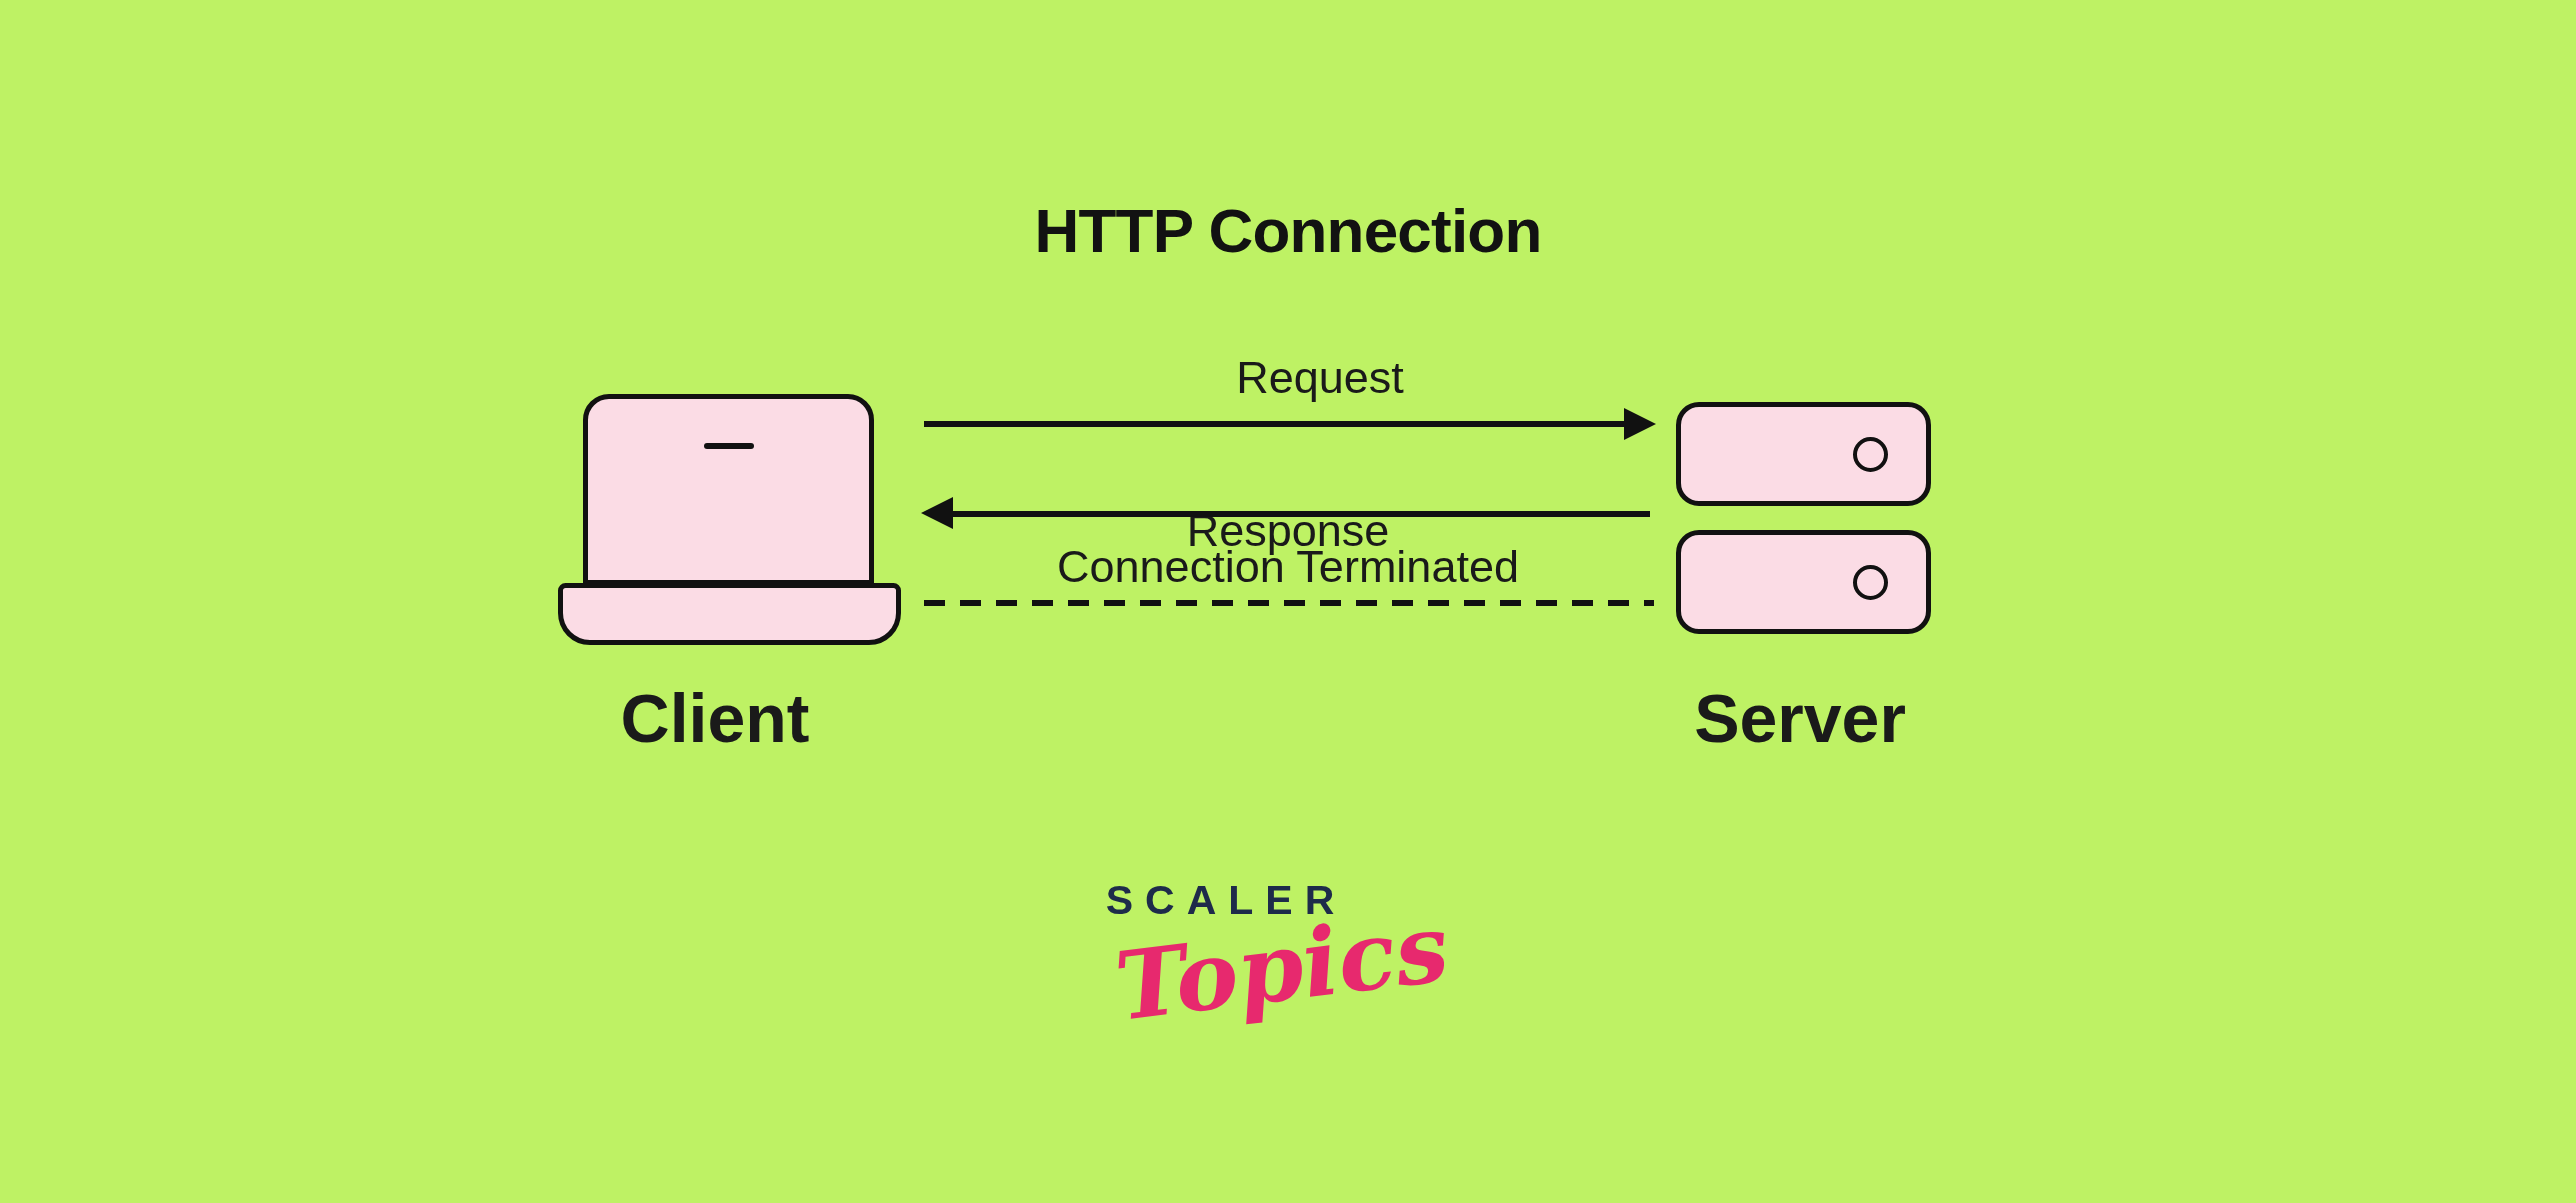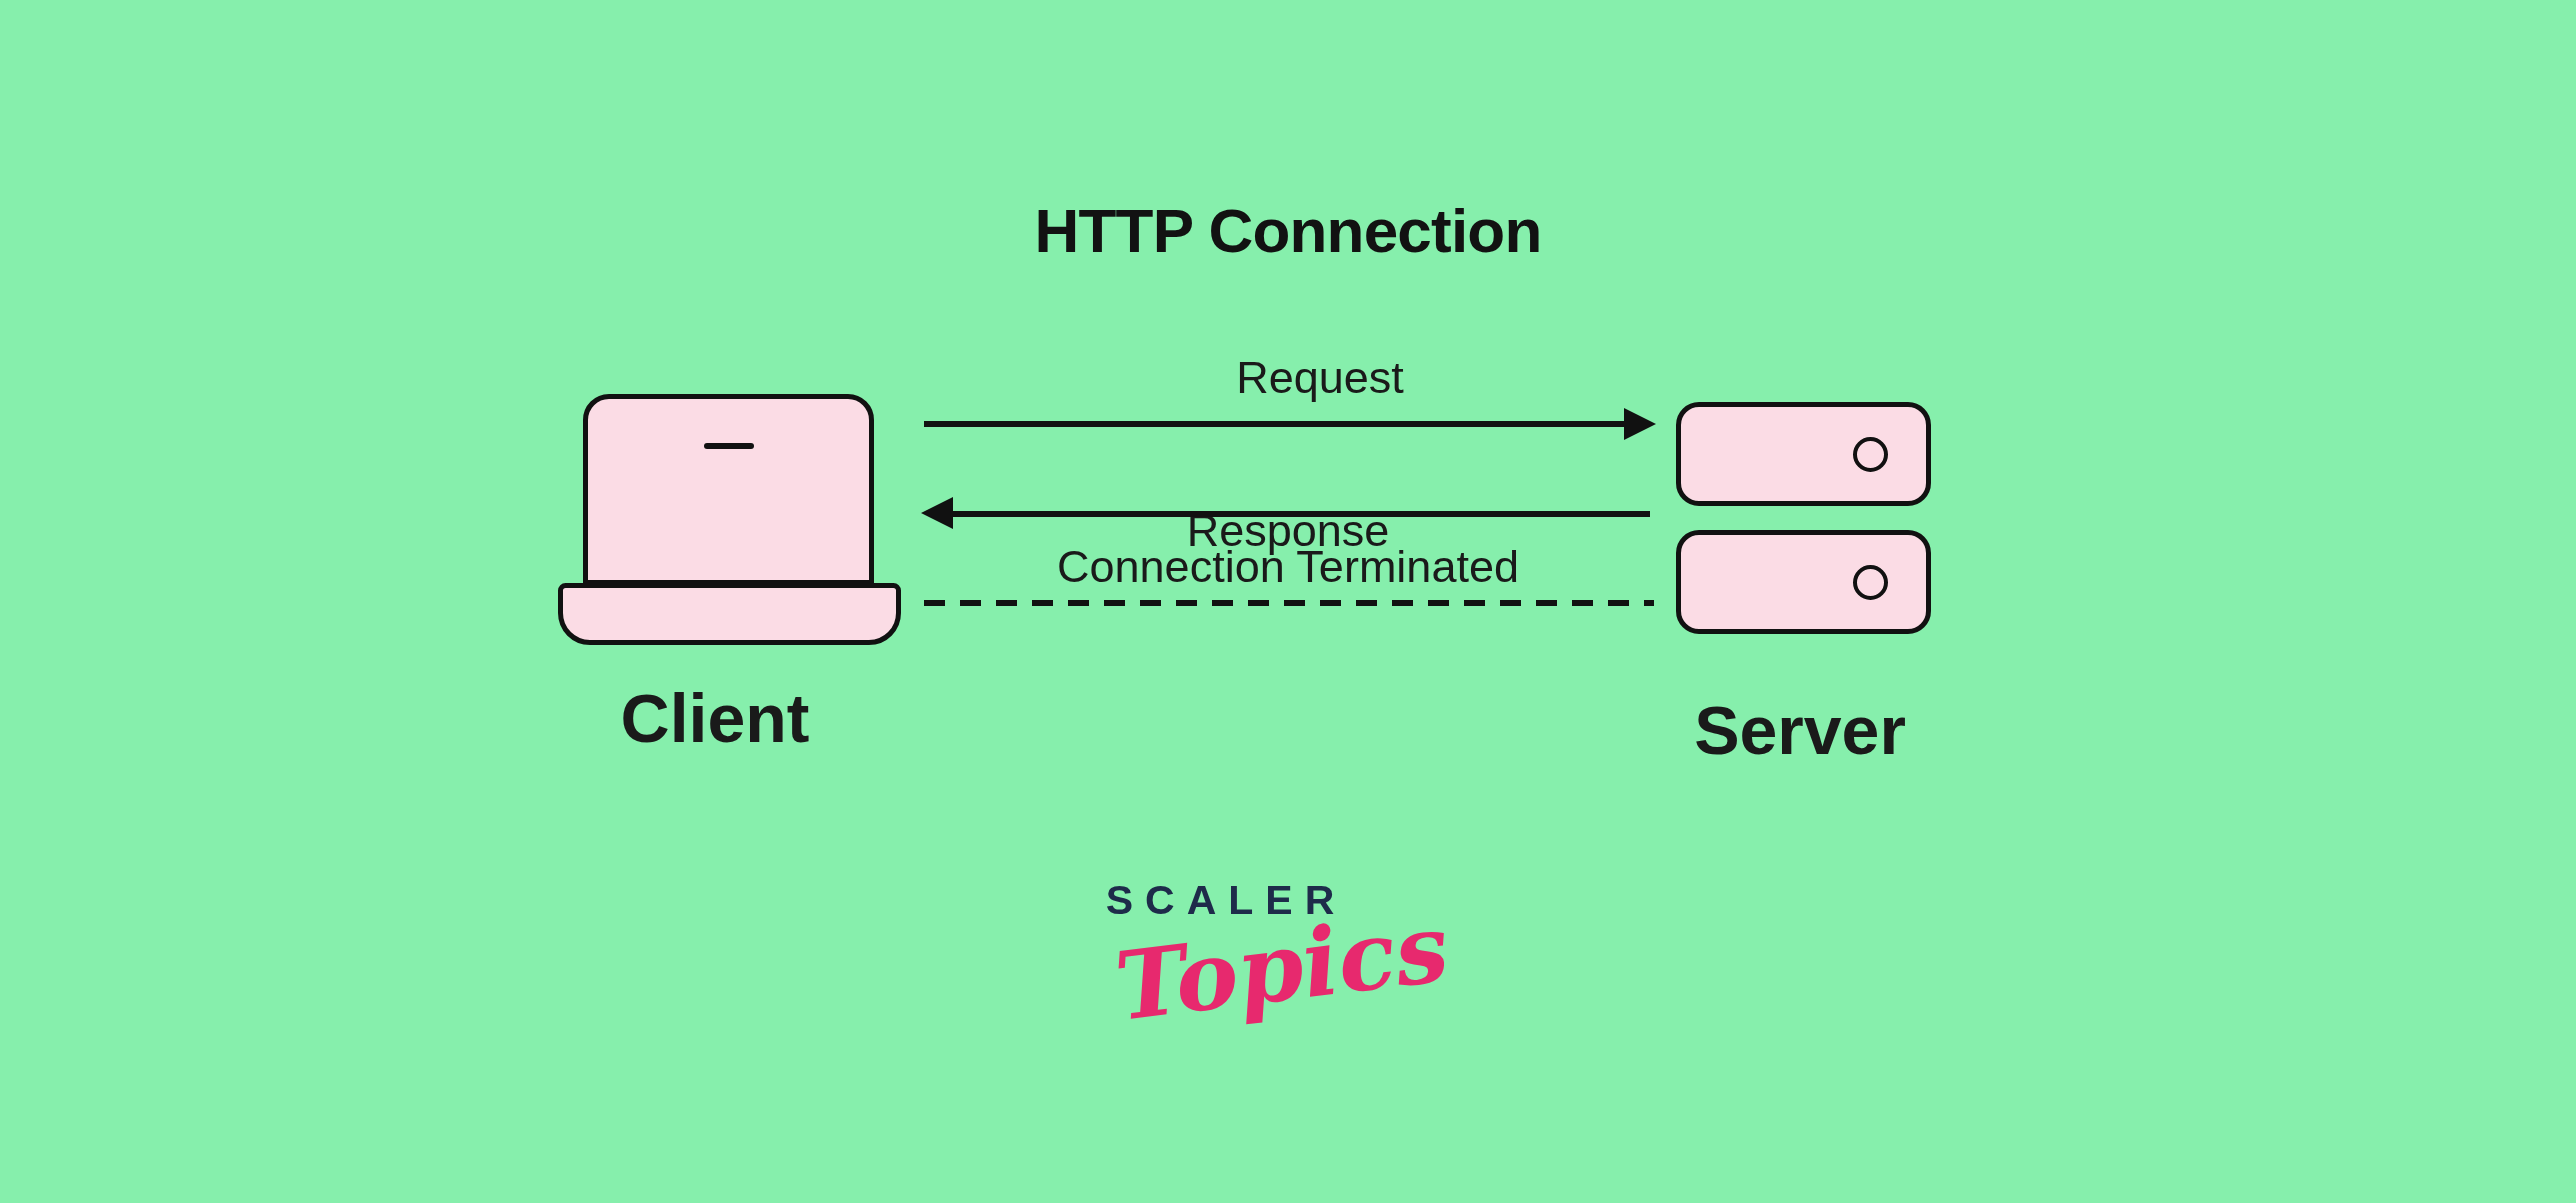--- a/index.html
+++ b/index.html
@@ -1,20 +1,20 @@
 <!DOCTYPE html>
 <html style="font-size:12px"><head>
 <meta charset="utf-8">
 <style>
   html, body { margin: 0; padding: 0; background: #ffffff; }
   .canvas {
     position: relative;
     width: 2576px;
     height: 1203px;
-    background: #86efac;
+    background: #bef264;
     overflow: hidden;
     font-family: "Liberation Sans", sans-serif;
     color: #161616;
   }
 
   
   .title {
     position: absolute;
     left: 1288px; top: 195px;
     transform: translateX(-50%);
@@ -118,21 +118,21 @@
     position: absolute;
     top: 684px;
     transform: translateX(-50%);
     font-size: 68px;
     line-height: 1;
     color: #1a1a1a;
     white-space: nowrap;
     font-weight: bold;
   }
   .entity-label.client { left: 715px; }
-  .entity-label.server { left: 1800px; margin-top: 12px; }
+  .entity-label.server { left: 1800px; }
 
   
   .logo-scaler {
     position: absolute;
     left: 1226px; top: 877px;
     transform: translateX(-50%);
     font-size: 41px;
     font-weight: 700;
     letter-spacing: 12px;
     color: #1e2b4a;

